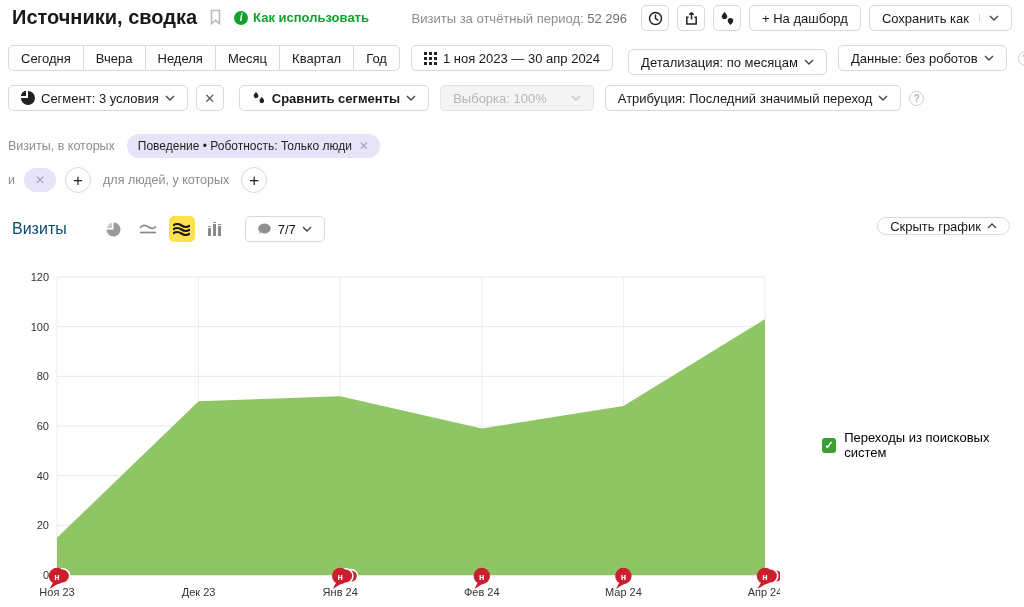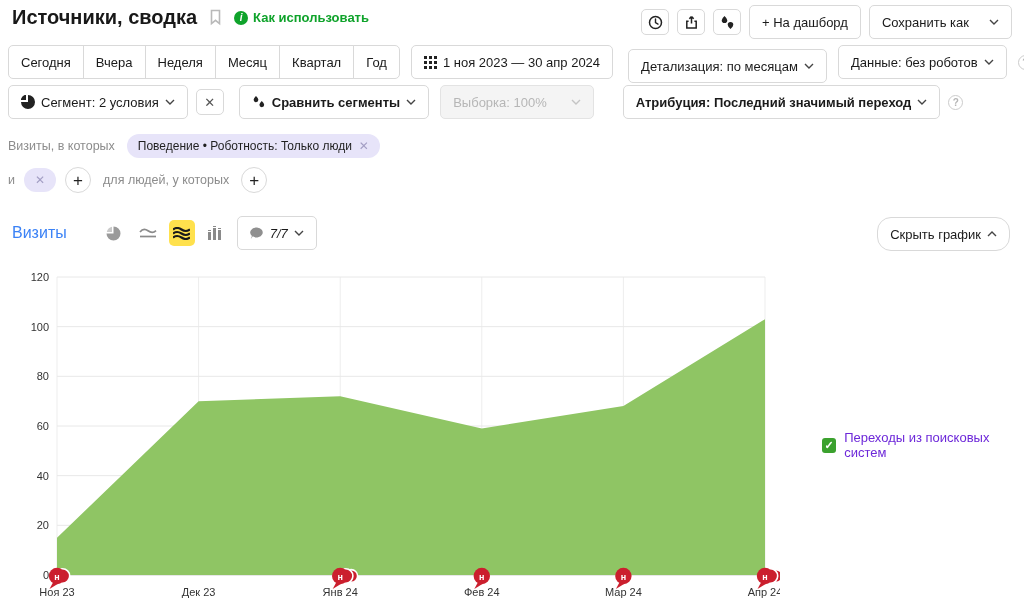--- a/index.html
+++ b/index.html
@@ -1,19 +1,19 @@
 <!DOCTYPE html>
 <html><head>
 <meta charset="utf-8">
 <style>
   html,body{margin:0;padding:0;background:#fff;}
   #app{position:relative;width:1024px;height:607px;background:#fff;overflow:hidden;
        font-family:"Liberation Sans", sans-serif;color:#1a1a1a;}
   .row{position:absolute;display:flex;align-items:center;}
-  .btn{display:inline-flex;align-items:center;gap:6px;height:26px;padding:16px 12px;
+  .btn{display:inline-flex;align-items:center;gap:6px;height:26px;padding:8px 12px;
        border:1px solid #d9d9d9;border-radius:5px;background:#fff;font-size:13px;
        color:#1a1a1a;cursor:pointer;white-space:nowrap;box-sizing:border-box;}
   .icon-btn{width:28px;justify-content:center;padding:0;}
   .seg-group{display:inline-flex;}
   .seg-group .btn{border-radius:0;margin-left:-1px;}
   .seg-group .btn:first-child{border-radius:5px 0 0 5px;margin-left:0;}
   .seg-group .btn:last-child{border-radius:0 5px 5px 0;}
   .split-right{border-left:1px solid #d9d9d9;margin-left:4px;padding-left:9px;
        align-self:stretch;display:inline-flex;align-items:center;}
   .chip{display:inline-flex;align-items:center;gap:7px;background:#e7e4f9;border-radius:13px;
@@ -31,21 +31,21 @@
        align-items:center;gap:5px;}
   .info-dot{width:14px;height:14px;border-radius:50%;background:#0fa32b;color:#fff;font-size:10px;
        font-weight:bold;display:inline-flex;align-items:center;justify-content:center;font-style:italic;}
   .charttool{width:26px;height:26px;border:none;background:transparent;border-radius:5px;
        display:inline-flex;align-items:center;justify-content:center;cursor:pointer;padding:0;}
   .charttool.selected{background:#ffe14d;}
   .pill{border-radius:14px;height:15px;}
   .legend{position:absolute;left:822px;top:430px;display:flex;align-items:center;gap:8px;cursor:pointer;}
   .legend-check{width:15px;height:15px;border-radius:3px;background:#3ba12e;color:#fff;font-size:11px;
        display:inline-flex;align-items:center;justify-content:center;font-weight:bold;}
-  .legend-label{font-size:13px;color:#6d28d9;}
+  .legend-label{font-size:13px;color:#000000;}
   .disabled-btn{background:#f4f4f4;border-color:#e3e3e3;color:#b6b6b6;}
   .disabled-btn svg *{stroke:#c4c4c4 !important;}
   svg.chev{flex:none;}
   .gray-label{font-size:12.5px;color:#8c8c8c;white-space:nowrap;}
 </style>
 </head>
 <body>
 
 <div id="app">
 
@@ -56,20 +56,23 @@
           <path d="M2.5 1.5 h8 v13 l-4 -3.2 -4 3.2 Z" fill="none" stroke="#b9b9b9" stroke-width="1.6"></path>
         </svg>
     </span>
     <span class="green-link">
       <span class="info-dot">i</span>
       <span>Как использовать</span>
     </span>
   </div>
 
   <div class="row" style="top:5px;right:12px;gap:8px;">
+    <span class="gray-label" style="font-size:13px;margin-right:6px;">
+      <span>Визиты за отчётный период:</span> <span style="color:#6e6e6e;">52 296</span>
+    </span>
     <button class="btn icon-btn">
       <span style="display:inline-flex;">
         <svg width="15" height="15" viewBox="0 0 15 15">
             <circle cx="7.5" cy="7.5" r="6" fill="none" stroke="#222" stroke-width="1.5"></circle>
             <path d="M7.5 4 V7.7 L10 9.1" fill="none" stroke="#222" stroke-width="1.4" stroke-linecap="round"></path>
           </svg>
       </span>
     </button>
     <button class="btn icon-btn">
       <span style="display:inline-flex;">
@@ -141,21 +144,21 @@
   </div>
 
   <div class="row" style="top:85px;left:8px;gap:8px;">
     <button class="btn">
       <span style="display:inline-flex;">
         <svg width="14" height="14" viewBox="0 0 14 14">
             <path d="M7 7 L7 0 A7 7 0 1 1 0 7 Z" fill="#222"></path>
             <path d="M5.6 0.2 A7 7 0 0 0 0.2 5.6 L5.6 5.6 Z" fill="#222" transform="translate(-0.6,-0.6)"></path>
           </svg>
       </span>
-      <span>Сегмент: 2 условия</span>
+      <span>Сегмент: 3 условия</span>
       <svg class="chev" width="10" height="6" viewBox="0 0 10 6">
           <polyline points="1,1 5,5 9,1" fill="none" stroke="#444" stroke-width="1.4"></polyline>
         </svg>
     </button>
     <button class="btn icon-btn" style="color:#555;font-size:13px;">✕</button>
     <button class="btn" style="margin-left:7px;font-weight:bold;">
       <span style="display:inline-flex;">
         <svg width="14" height="14" viewBox="0 0 14 14">
             <path d="M4 1 q2.4 2.3 2.4 3.8 a2.4 2.4 0 1 1 -4.8 0 Q1.6 3.3 4 1 Z" fill="#222"></path>
             <path d="M9.8 6 q2.4 2.3 2.4 3.8 a2.4 2.4 0 1 1 -4.8 0 Q7.4 8.3 9.8 6 Z" fill="#222"></path>
@@ -165,21 +168,21 @@
       <svg class="chev" width="10" height="6" viewBox="0 0 10 6">
           <polyline points="1,1 5,5 9,1" fill="none" stroke="#444" stroke-width="1.4"></polyline>
         </svg>
     </button>
     <button class="btn disabled-btn" style="margin-left:3px;gap:24px;">
       <span>Выборка: 100%</span>
       <svg class="chev" width="10" height="6" viewBox="0 0 10 6">
           <polyline points="1,1 5,5 9,1" fill="none" stroke="#bbb" stroke-width="1.4"></polyline>
         </svg>
     </button>
-    <button class="btn" style="margin-left:21px;font-weight:bold;">
+    <button class="btn" style="margin-left:3px;">
       <span>Атрибуция: Последний значимый переход</span>
       <svg class="chev" width="10" height="6" viewBox="0 0 10 6">
           <polyline points="1,1 5,5 9,1" fill="none" stroke="#444" stroke-width="1.4"></polyline>
         </svg>
     </button>
     <span class="help">?</span>
   </div>
 
   <div class="row" style="top:134px;left:8px;gap:12px;">
     <span class="gray-label">Визиты, в которых</span>
@@ -193,21 +196,21 @@
     <span class="gray-label">и</span>
     <span class="chip">
       <span class="x">✕</span>
     </span>
     <button class="plus-btn">+</button>
     <span class="gray-label" style="margin-left:3px;">для людей, у которых</span>
     <button class="plus-btn" style="margin-left:3px;">+</button>
   </div>
 
   <div class="row" style="top:216px;left:12px;gap:8px;">
-    <span style="font-size:16px;color:#3b82f6;">Визиты</span>
+    <span style="font-size:16px;color:#0c4a6e;">Визиты</span>
     <span style="width:18px;"></span>
     <button class="charttool">
       <span style="display:inline-flex;">
         <svg width="15" height="15" viewBox="0 0 15 15">
             <path d="M7.5 7.5 L7.5 0.5 A7 7 0 1 1 0.5 7.5 Z" fill="#9a9a9a"></path>
             <path d="M6 0.8 A7 7 0 0 0 0.8 6 L6 6 Z" fill="#c9c9c9"></path>
           </svg>
       </span>
     </button>
     <button class="charttool">
@@ -236,21 +239,21 @@
               <rect x="1" y="6" width="3" height="8"></rect>
               <rect x="6" y="2" width="3" height="12"></rect>
               <rect x="11" y="4" width="3" height="10"></rect>
               <rect x="6" y="0" width="3" height="1"></rect>
               <rect x="11" y="2" width="3" height="1"></rect>
               <rect x="1" y="4" width="3" height="1"></rect>
             </g>
           </svg>
       </span>
     </button>
-    <button class="btn" style="margin-left:0;font-style:italic;">
+    <button class="btn" style="margin-left:8px;">
       <span style="display:inline-flex;">
         <svg width="14" height="13" viewBox="0 0 14 13">
             <path d="M7 0.5 a6 5 0 1 1 -4.2 8.8 L0.8 12 l1.1 -3.1 A6 5 0 0 1 7 0.5 Z" fill="#8f8f8f"></path>
           </svg>
       </span>
       <span>7/7</span>
       <svg class="chev" width="10" height="6" viewBox="0 0 10 6">
           <polyline points="1,1 5,5 9,1" fill="none" stroke="#444" stroke-width="1.4"></polyline>
         </svg>
     </button>

